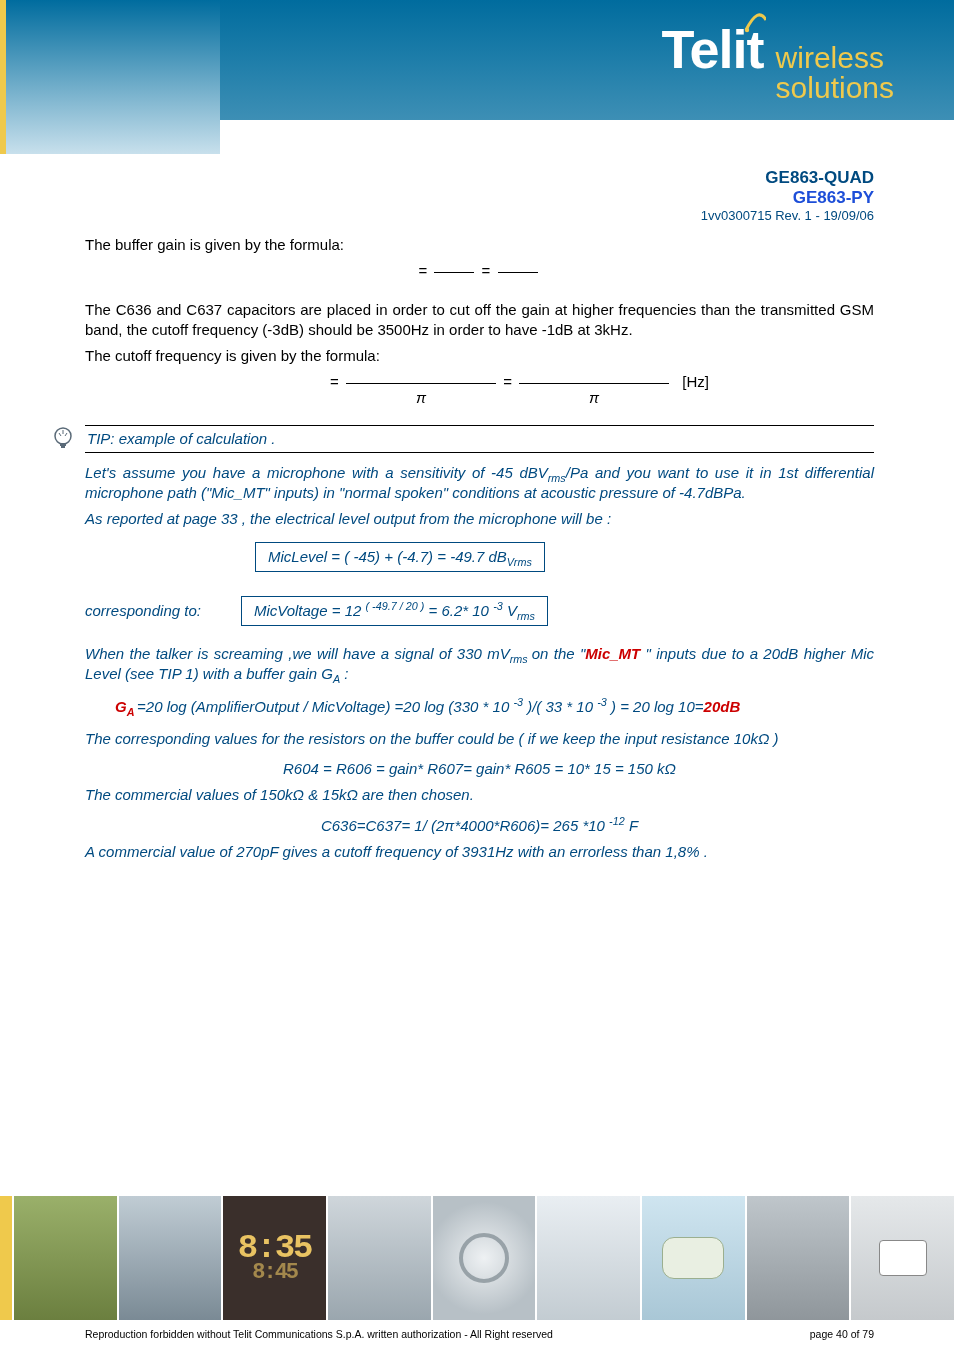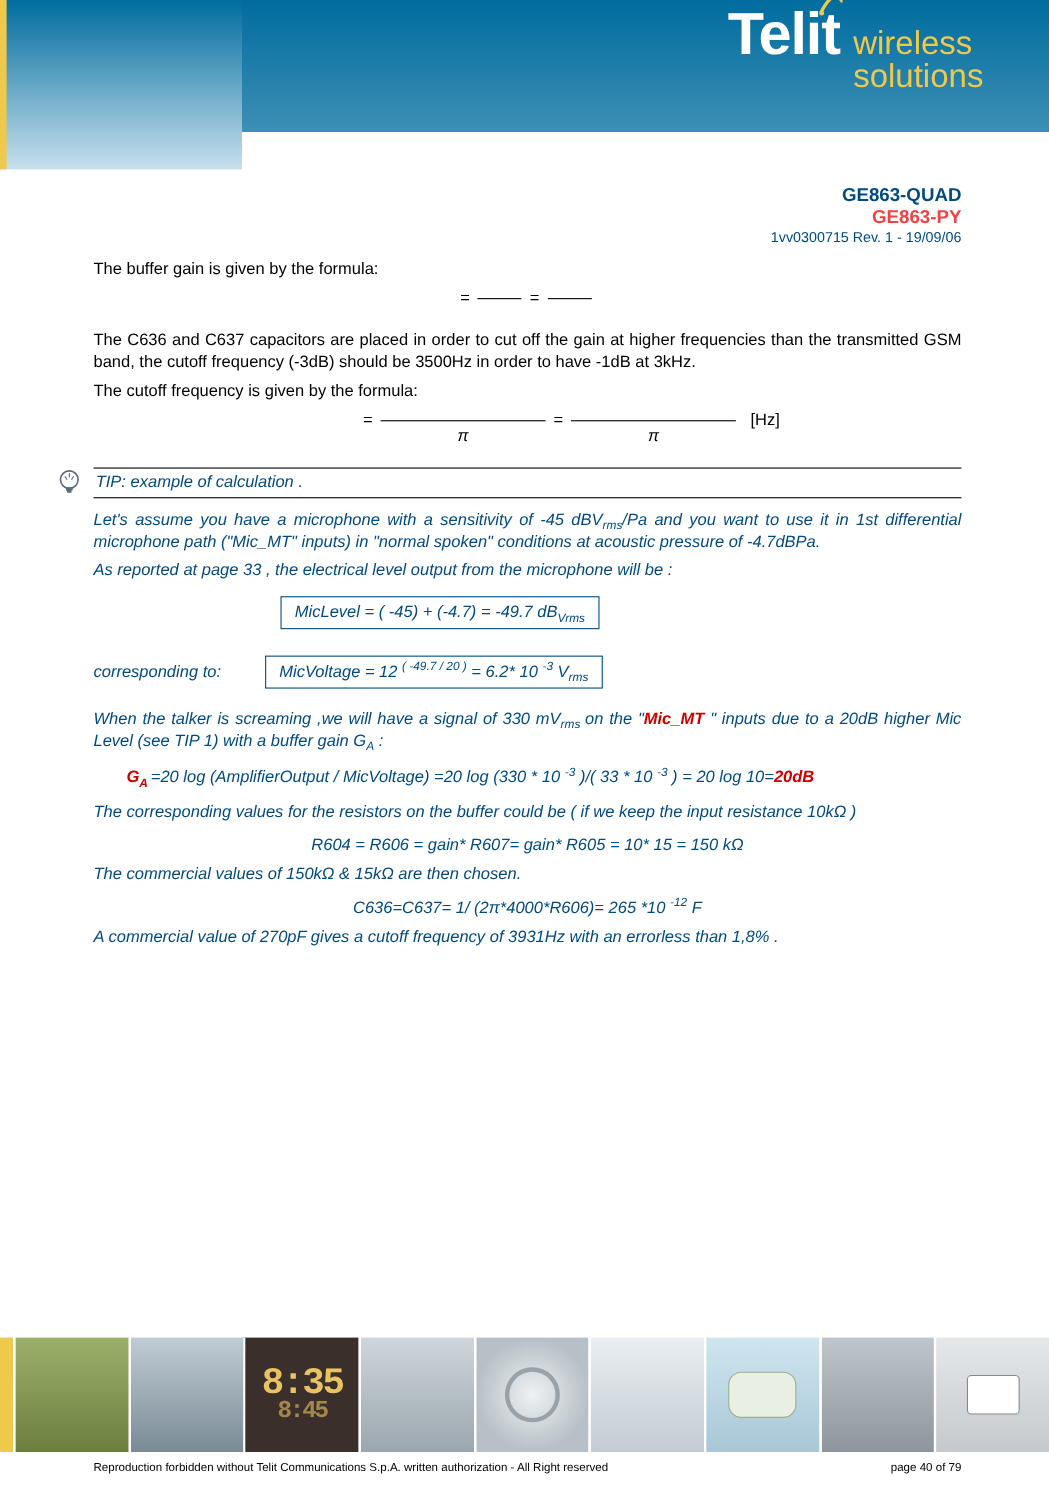--- a/index.html
+++ b/index.html
@@ -31,21 +31,21 @@
     left: 0; top: 0;
     width: 6px; height: 100%;
     background: #efc94c;
   }
   .right-band {
     position: absolute;
     left: 220px; right: 0; top: 0;
     height: 120px;
     background: linear-gradient(to bottom, #006c9e 0%, #3d8fb5 100%);
     display: flex;
-    align-items: flex-start;
+    align-items: center;
     justify-content: flex-end;
     padding-right: 60px;
   }
   .logo {
     display: flex;
     align-items: baseline;
     gap: 6px;
   }
   .logo-mark {
     font-size: 54px;
@@ -71,21 +71,21 @@
   }
 
   
   .doc-header {
     position: absolute;
     right: 80px;
     top: 168px;
     text-align: right;
   }
   .doc-header .model1 { color: #004a80; font-weight: 700; font-size: 17px; }
-  .doc-header .model2 { color: #ef4444; font-weight: 700; font-size: 17px; }
+  .doc-header .model2 { color: #1d4ed8; font-weight: 700; font-size: 17px; }
   .doc-header .rev    { color: #004a80; font-size: 13px; }
 
   
   .content {
     position: absolute;
     left: 85px;
     right: 80px;
     top: 235px;
     font-size: 15px;
     color: #000;
@@ -132,21 +132,21 @@
     margin: 12px 0;
   }
   .indent { margin-left: 170px; }
   .eq-center { text-align: center; margin: 10px 0; }
 
   
   .footer-strip {
     position: absolute;
     left: 0; right: 0;
     bottom: 30px;
-    height: 104px;
+    height: 124px;
     display: flex;
   }
   .footer-strip .yellow {
     width: 12px; background: #efc94c;
   }
   .footer-strip .cell {
     flex: 1;
     border-left: 2px solid #fff;
     overflow: hidden;
     position: relative;

